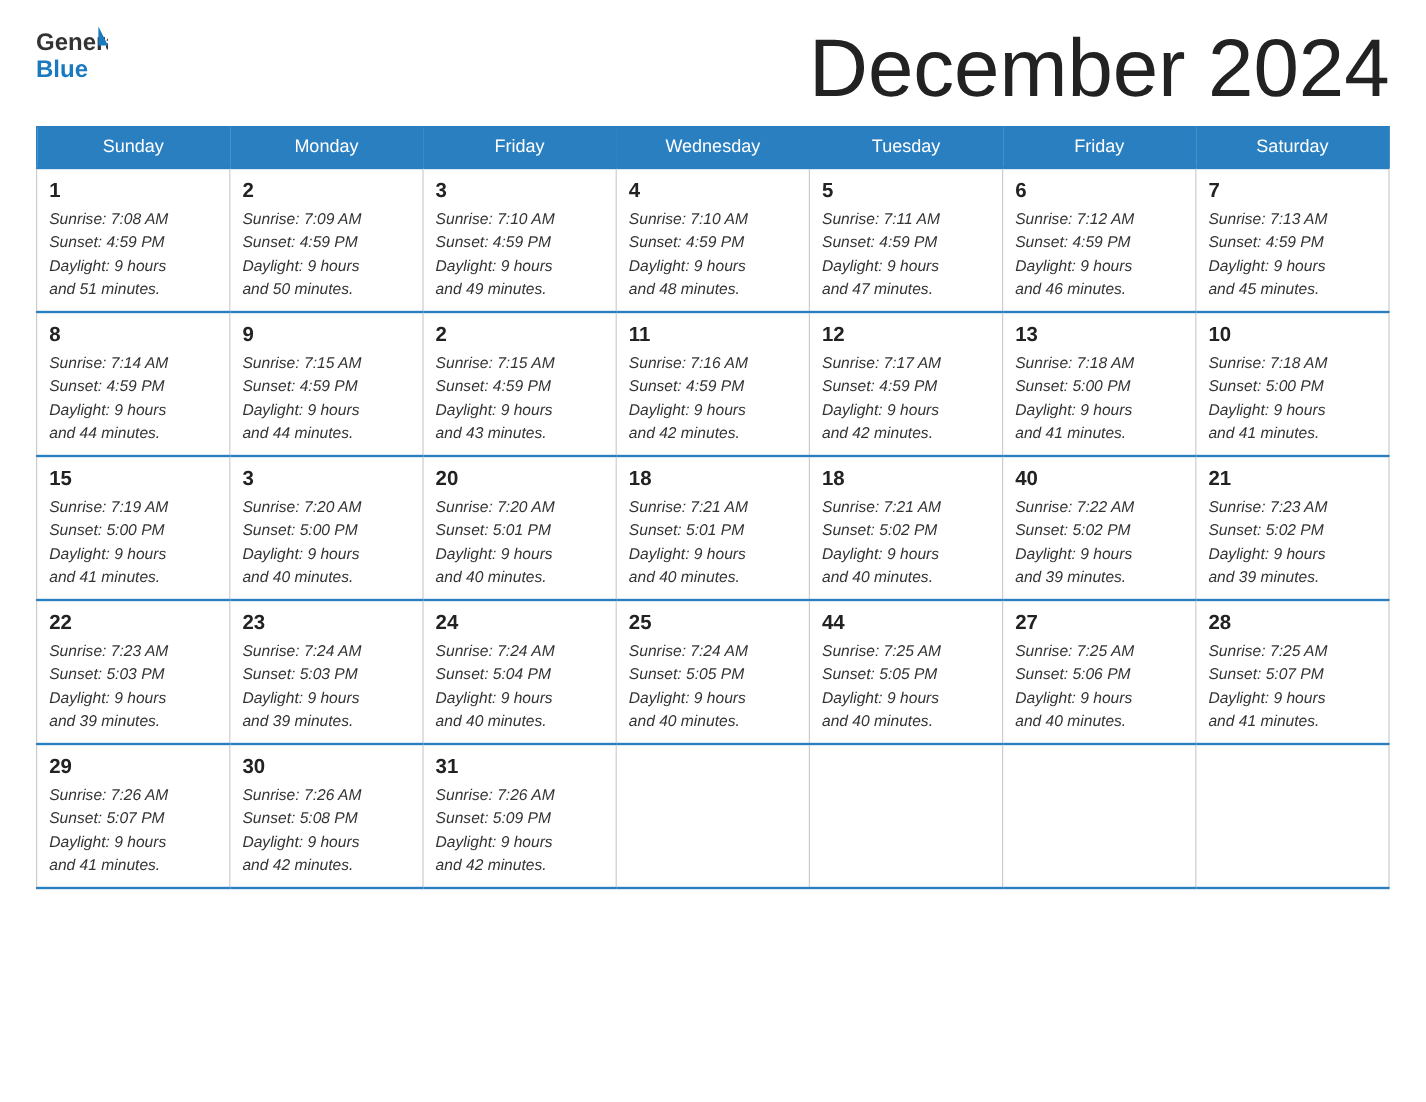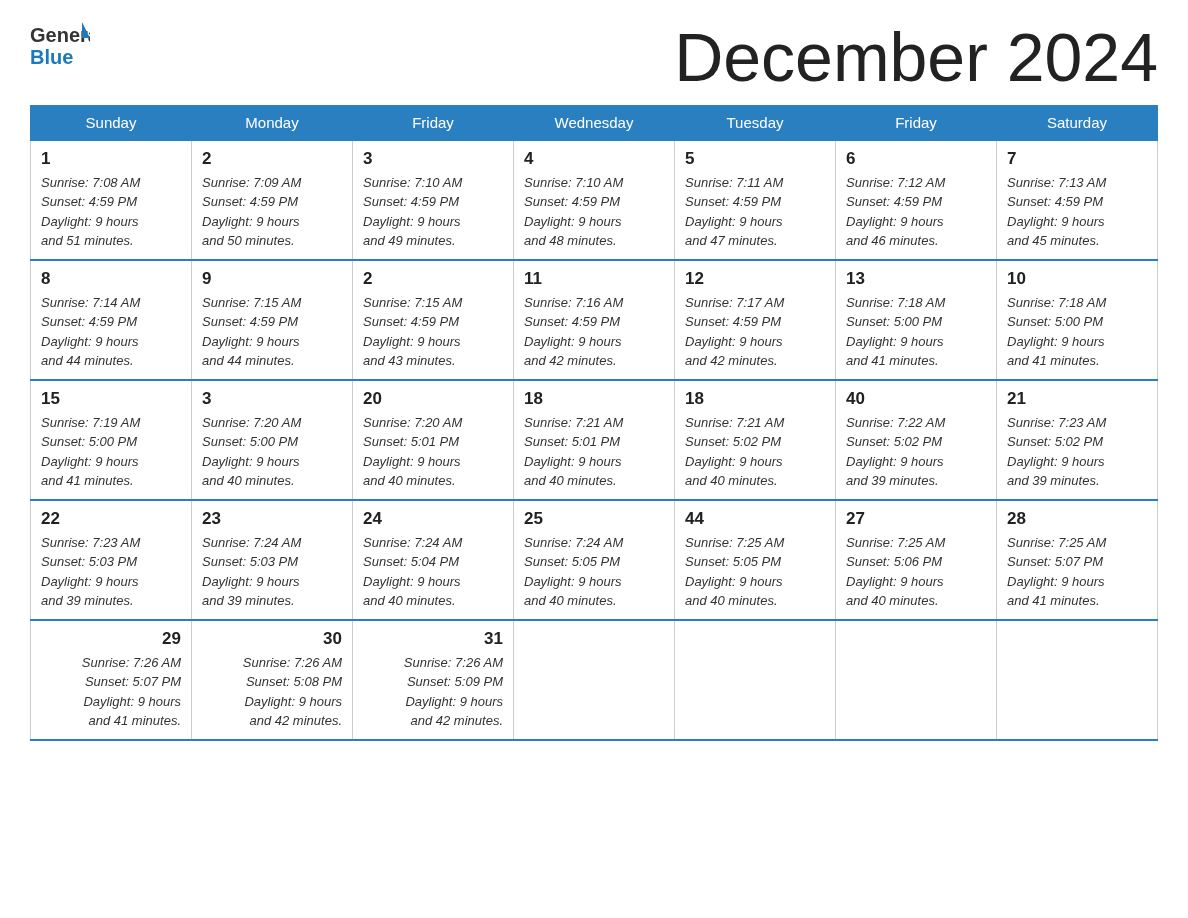--- a/index.html
+++ b/index.html
@@ -48,21 +48,20 @@
       border: 1px solid #ccc;
       vertical-align: top;
       padding: 8px 10px;
       font-size: 13.5px;
       color: #333;
       width: 14.28%;
       min-height: 90px;
     }
     tr:last-child td {
       border-bottom: 2px solid #2a7fc1;
-      text-align: right;
     }
     tr td {
       border-top: 2px solid #2a7fc1;
     }
     .day-num {
       font-size: 17px;
       font-weight: bold;
       margin-bottom: 4px;
       display: block;
       color: #222;

